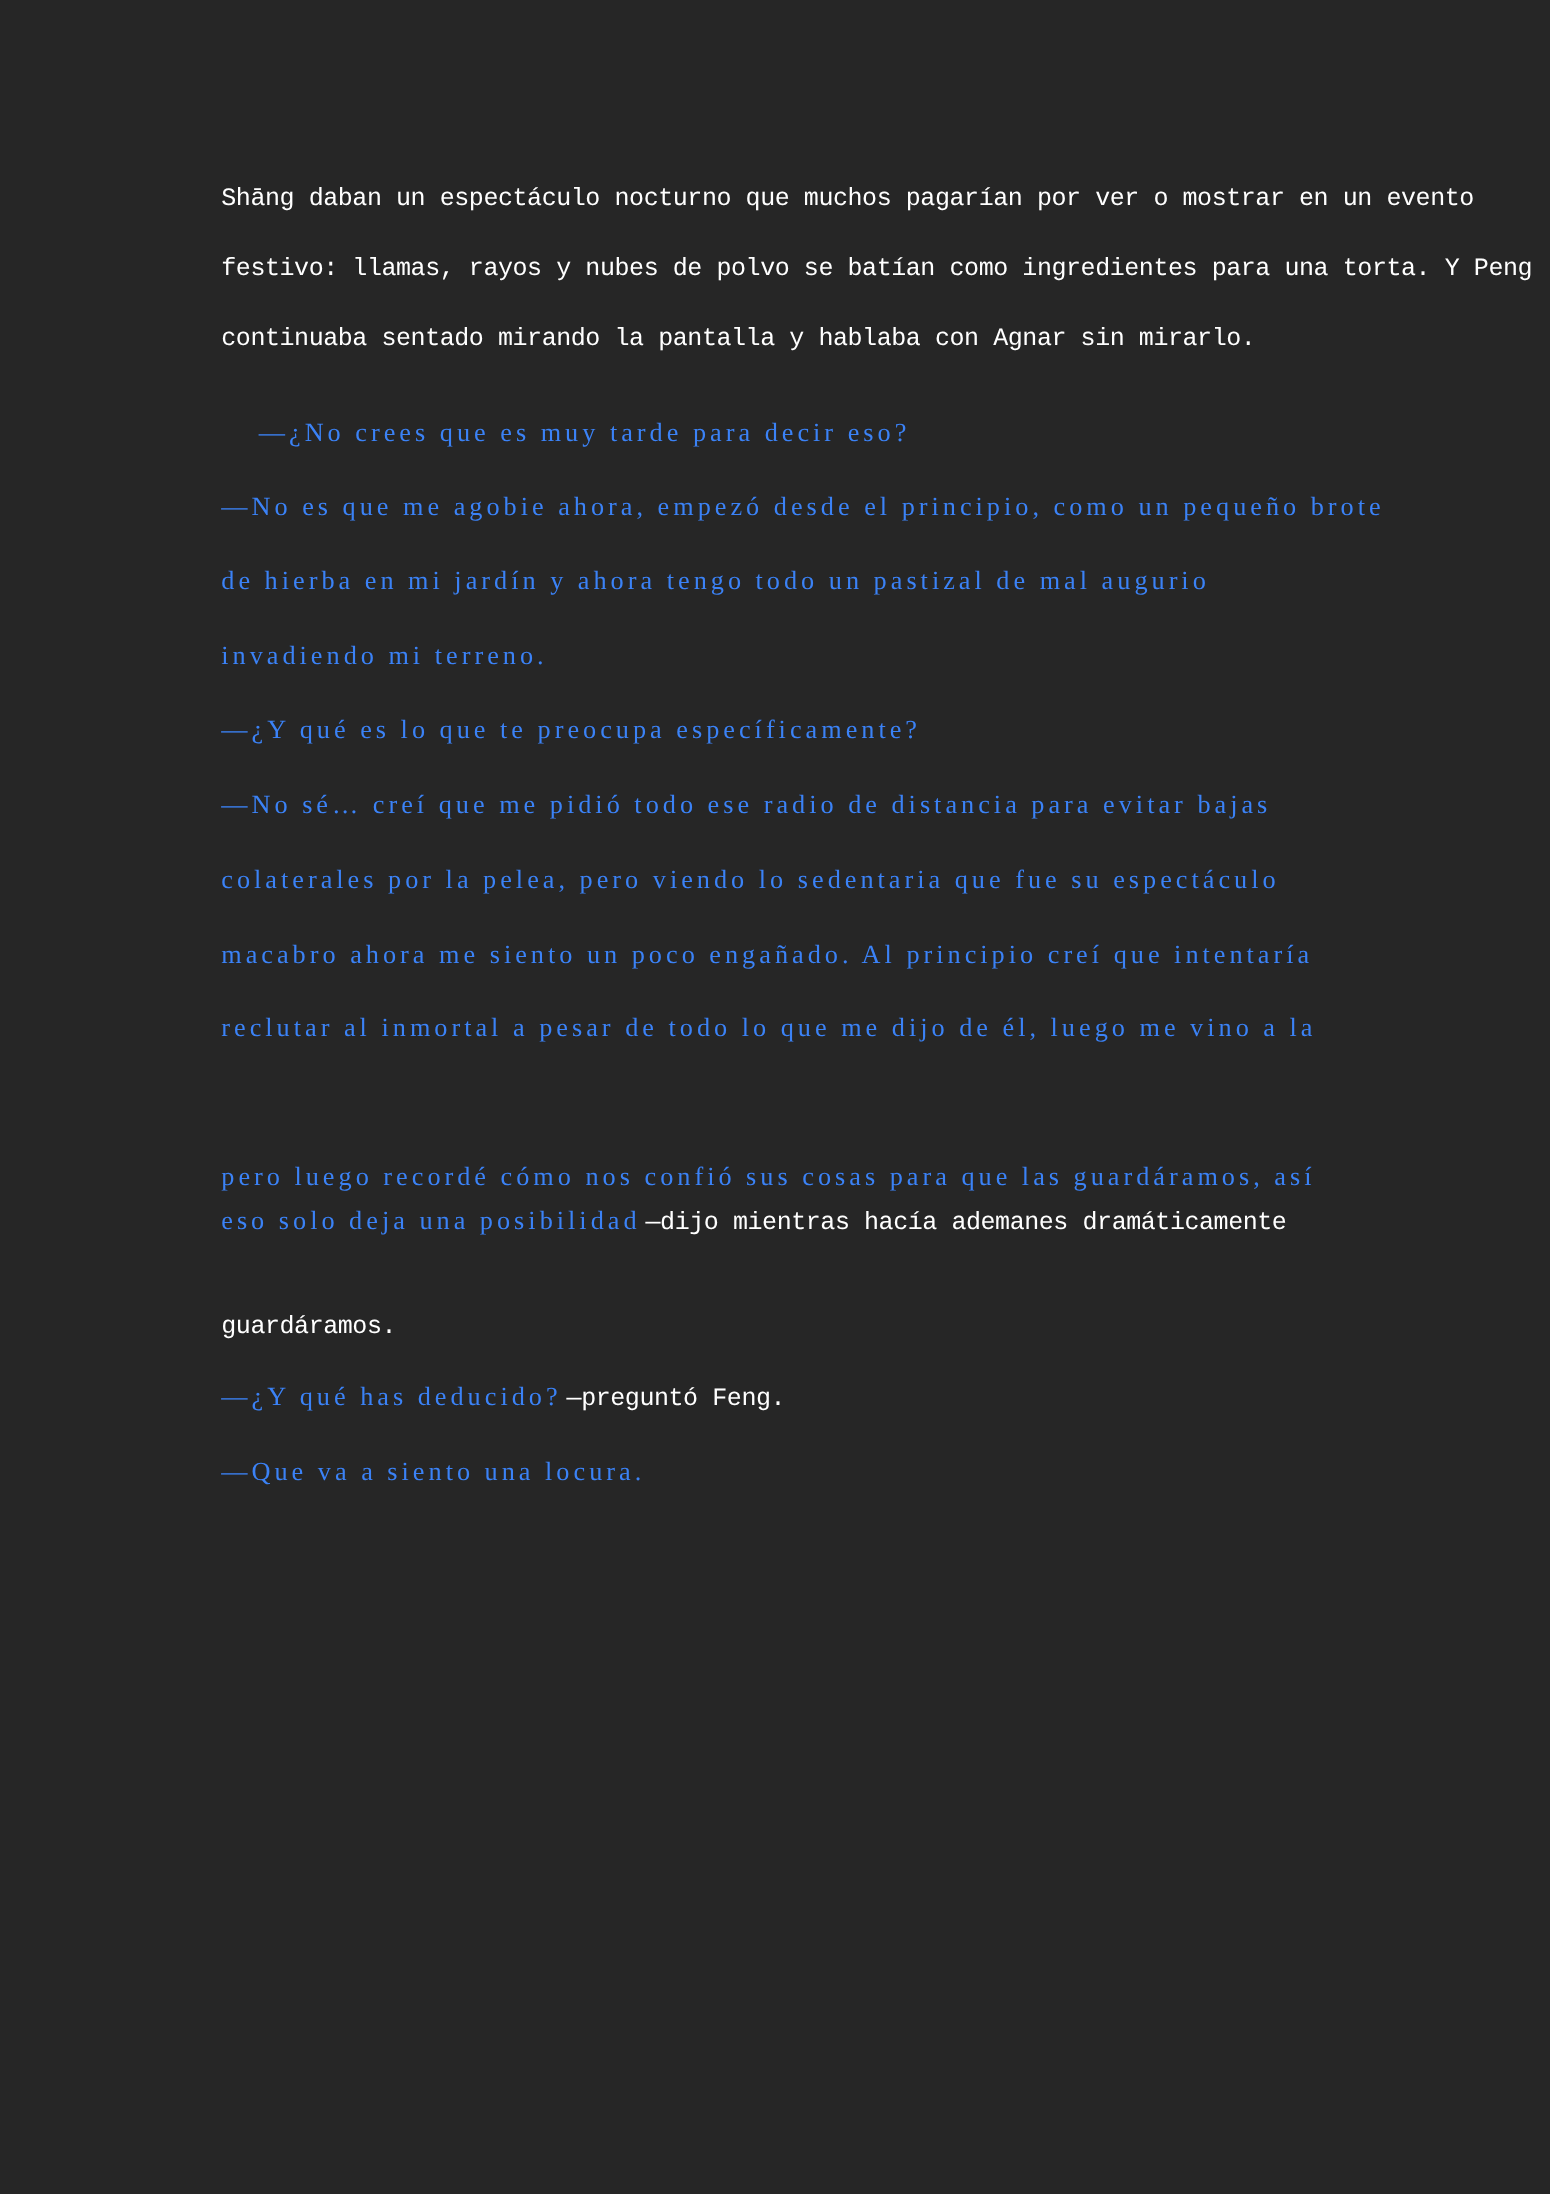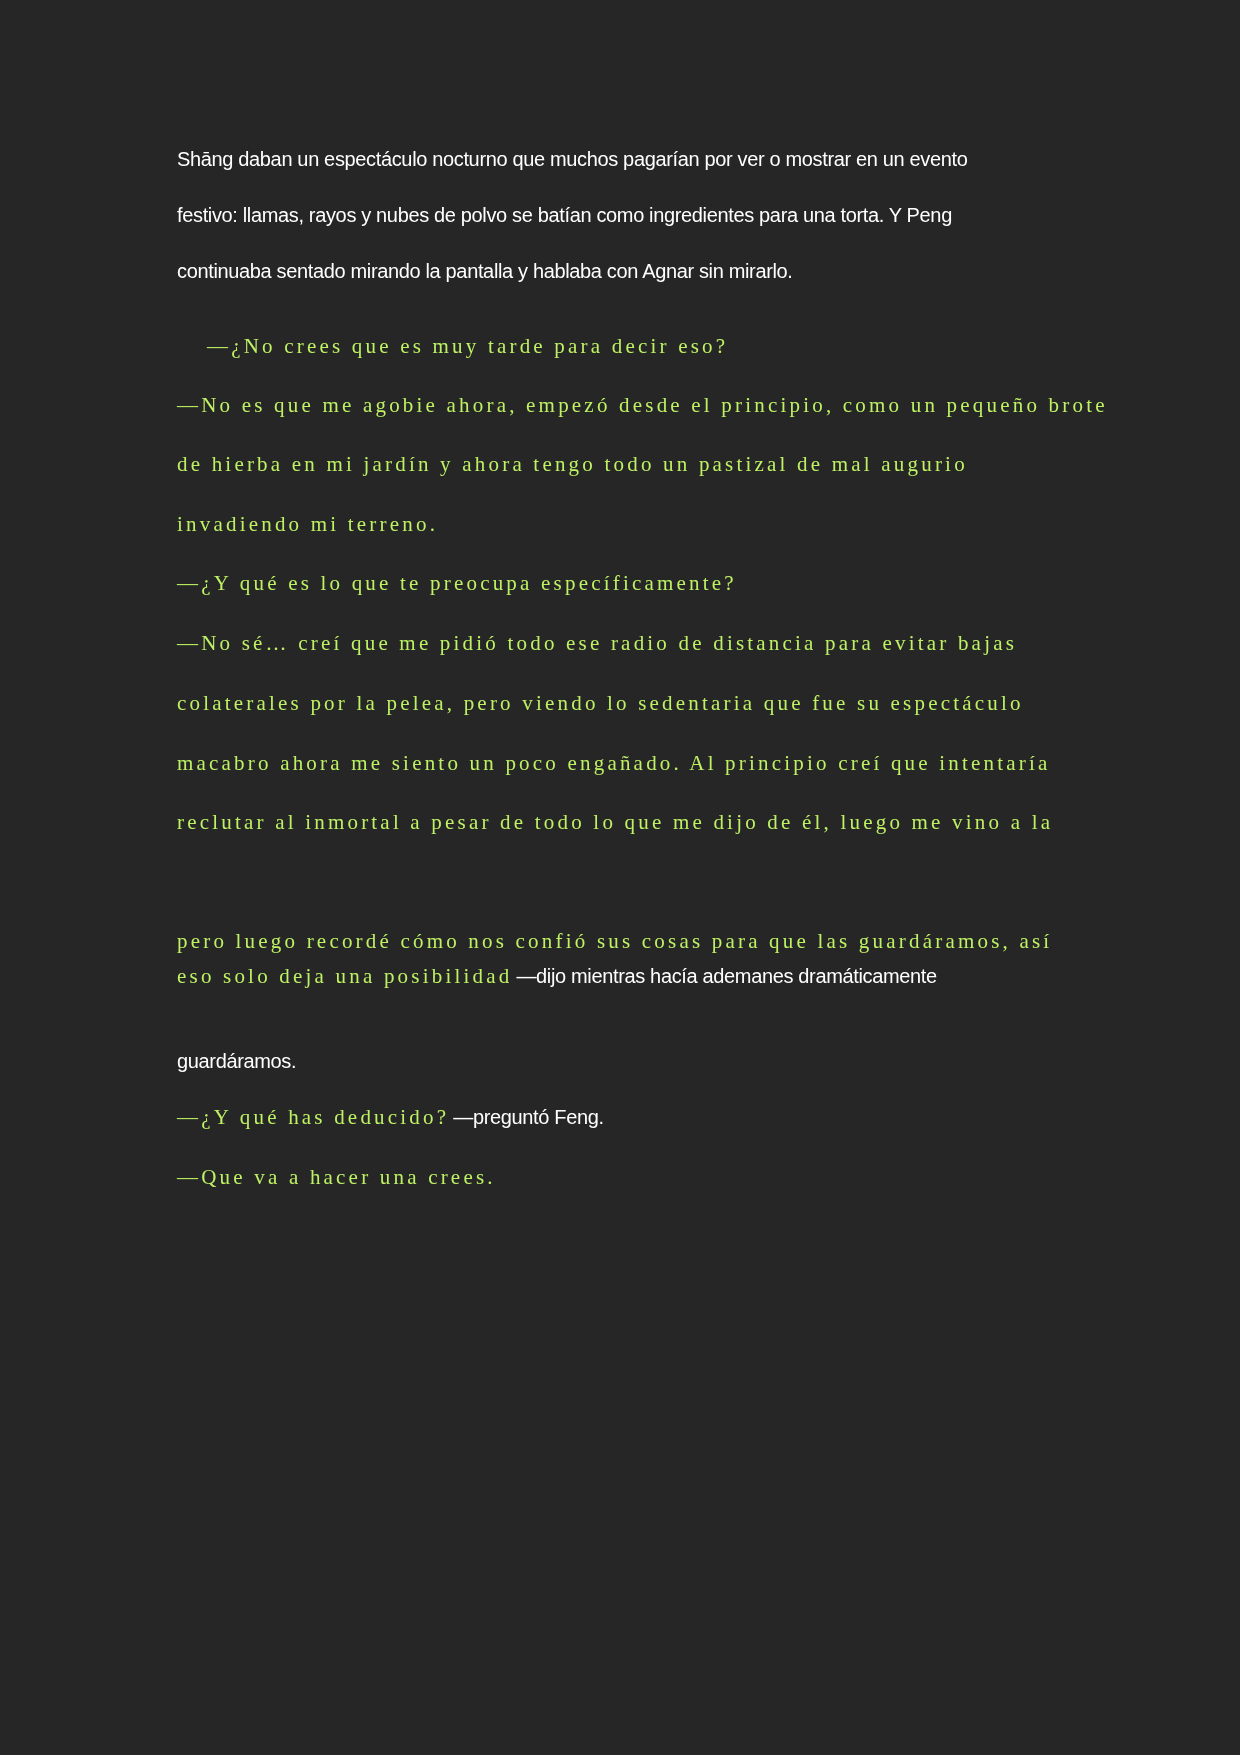--- a/index.html
+++ b/index.html
@@ -20,30 +20,30 @@
       height: 1755px;
       background: #262626;
     }
     .line {
       position: absolute;
       left: 177px;
       white-space: nowrap;
       color: #f2f2f2;
     }
     .sans {
-      font-family: Liberation Sans, sans-serif;
+      font-family: Liberation Mono, monospace;
       font-size: 20px;
       letter-spacing: -0.35px;
       color: #ffffff;
     }
     .mono {
       font-family: "Liberation Serif", "DejaVu Serif", serif;
       font-size: 21px;
       letter-spacing: 3.2px;
-      color: #bef264;
+      color: #3b82f6;
     }
     .indent { left: 207px; }
   </style>
 </head>
 <body>
 
 <div class="page">
 
   <div class="line sans" style="top:148px">Shāng daban un espectáculo nocturno que muchos pagarían por ver o mostrar en un evento</div>
   <div class="line sans" style="top:204px">festivo: llamas, rayos y nubes de polvo se batían como ingredientes para una torta. Y Peng</div>
@@ -66,15 +66,15 @@
     <span class="mono">eso solo deja una posibilidad</span>
     <span class="sans">—dijo mientras hacía ademanes dramáticamente</span>
   </div>
   <div class="line sans" style="top:1050px">guardáramos.</div>
 
   <div class="line" style="top:1105px">
     <span class="mono">—¿Y qué has deducido?</span>
     <span class="sans">—preguntó Feng.</span>
   </div>
 
-  <div class="line mono" style="top:1165px">—Que va a hacer una crees.</div>
+  <div class="line mono" style="top:1165px">—Que va a siento una locura.</div>
 
 </div>
 
 </body></html>

